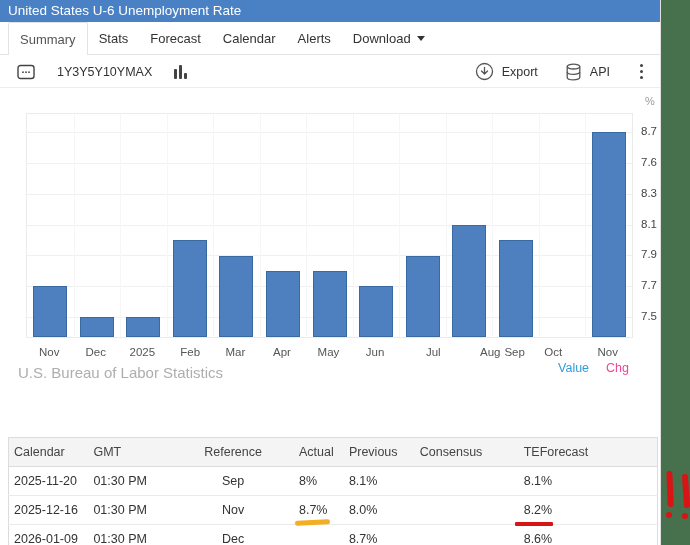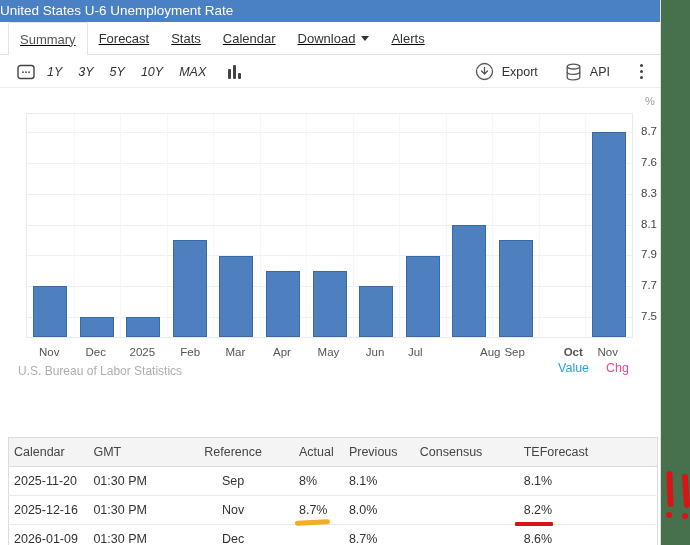--- a/index.html
+++ b/index.html
@@ -2,34 +2,34 @@
 <html style="--titlebar: #4a80c4; --bar: #4e80bf; --link: #2f9fdc; --green: #47704d; --red: #d91414; --yellow: #f2ae24;"><head>
 <meta charset="utf-8">
 <style>
   html,body{margin:0;padding:0;background:#fff;}
   .page{position:relative;width:690px;height:545px;overflow:hidden;background:#fff;
         font-family:"Liberation Sans","DejaVu Sans",sans-serif;-webkit-font-smoothing:antialiased;}
   .widget{position:absolute;left:0;top:0;width:661px;height:545px;background:#fff;
           border-right:1px solid #e0e0e0;box-sizing:border-box;}
   
   .titlebar{height:22px;line-height:22px;background:var(--titlebar,#4a80c4);color:#fff;
-            font-size:13.5px;font-weight:500;}
-  
-  .tabs{position:relative;height:33px;display:flex;align-items:stretch;padding-left:8px;font-size:13px;text-decoration:underline;}
+            font-size:13.5px;font-weight:500;padding-left:8px;}
+  
+  .tabs{position:relative;height:33px;display:flex;align-items:stretch;padding-left:8px;font-size:13px;}
   .tabs::after{content:'';position:absolute;left:0;right:0;bottom:0;height:1px;background:#e3e3e3;}
   .tab{position:relative;display:flex;align-items:center;padding:0 11px;color:#333;cursor:pointer;}
   .tab.active{z-index:2;background:#fff;border:1px solid #e3e3e3;border-bottom:0;border-radius:2px 2px 0 0;color:#555;}
   .caret{width:0;height:0;border-left:4px solid transparent;border-right:4px solid transparent;
          border-top:5px solid #333;margin-left:6px;}
   
   .toolbar{position:relative;height:33px;display:flex;align-items:center;font-size:12.5px;color:#333;}
   .toolbar::after{content:'';position:absolute;left:0;right:0;bottom:0;height:1px;background:#ededed;}
   .icon-btn{display:flex;align-items:center;cursor:pointer;}
   .cal-btn{margin-left:17px;}
-  .ranges{display:flex;gap:16px;margin-left:12px;font-style:italic;}
+  .ranges{display:flex;margin-left:22px;}
   .range{cursor:pointer;color:#333;}
   .colchart-btn{margin-left:22px;display:flex;align-items:flex-end;gap:2px;height:14px;}
   .colchart-btn i{display:block;width:3px;background:#444;border-radius:1px;}
   .compare{margin-left:22px;width:201px;height:28px;box-sizing:border-box;border:1px solid #e4e4e4;
            border-radius:2px;display:flex;align-items:center;padding-left:12px;color:#9b9b9b;font-size:13px;cursor:text;}
   .tb-right{margin-left:auto;display:flex;align-items:center;margin-right:13px;}
   .export-btn,.api-btn{display:flex;align-items:center;gap:8px;cursor:pointer;color:#333;}
   .api-btn{margin-left:27px;}
   .kebab{margin-left:30px;margin-right:4px;width:3px;height:3px;background:#444;border-radius:50%;
          box-shadow:0 -6px 0 #444,0 6px 0 #444;cursor:pointer;}
@@ -37,21 +37,21 @@
   .chart{position:relative;height:292px;}
   .plot{position:absolute;left:26px;top:25px;width:607px;height:225px;box-sizing:border-box;
         border:1px solid #ebebeb;background:#fff;}
   .grid-h{position:absolute;left:0;right:0;height:1px;background:#f0f0f0;}
   .grid-v{position:absolute;top:0;bottom:0;width:1px;background:#f6f6f6;}
   .bar{position:absolute;bottom:0;width:34px;background:var(--bar,#4e80bf);
        border:1px solid rgba(35,75,125,.45);box-sizing:border-box;cursor:pointer;}
   .ylab{position:absolute;left:641px;font-size:11.5px;color:#444;}
   .unit{position:absolute;left:645px;top:7px;font-size:11px;color:#9a9a9a;}
   .xlab{position:absolute;top:258px;text-align:center;font-size:11.5px;color:#555;}
-  .src{position:absolute;left:18px;top:276px;font-size:12px;color:#aeaeae;}
+  .src{position:absolute;left:18px;top:276px;font-size:15px;color:#aeaeae;}
   .legend{position:absolute;top:273px;right:31px;display:flex;gap:17px;font-size:12.5px;}
   .legend .val{color:var(--link,#2f9fdc);cursor:pointer;}
   .legend .chg{color:#ec4899;cursor:pointer;}
   
   .tablewrap{margin:57px 0 0 8px;}
   table{width:650px;border-collapse:collapse;font-size:12.5px;color:#333;border:1px solid #dcdcdc;}
   thead th{background:#f4f4f4;font-weight:normal;color:#444;height:26px;border-bottom:1px solid #dcdcdc;}
   tbody td{height:26px;border-bottom:1px solid #eaeaea;}
   .al{text-align:left;padding-left:5px;} .ac{text-align:center;} .ar{text-align:left;padding-right:5px;}
   .mk{position:relative;display:inline-block;}
@@ -71,34 +71,34 @@
 <div class="page">
   <div class="widget">
 
     <div class="titlebar">United States U-6 Unemployment Rate</div>
 
     <div class="tabs">
         <div class="tab active">
           <span>Summary</span>
         </div>
         <div class="tab">
+          <span>Stats</span>
+        </div>
+        <div class="tab">
           <span>Forecast</span>
         </div>
         <div class="tab">
-          <span>Stats</span>
-        </div>
-        <div class="tab">
           <span>Calendar</span>
+        </div>
+        <div class="tab">
+          <span>Alerts</span>
         </div>
         <div class="tab">
           <span>Download</span>
           <span class="caret"></span>
-        </div>
-        <div class="tab">
-          <span>Alerts</span>
         </div>
       </div>
 
     <div class="toolbar">
       <span class="icon-btn cal-btn">
         <svg width="18" height="16" viewBox="0 0 18 16" fill="none" stroke="#444" stroke-width="1.4">
           <rect x="1" y="1.5" width="16" height="13" rx="2.5"></rect>
           <circle cx="6" cy="8.2" r="0.9" fill="#444" stroke="none"></circle>
           <circle cx="9" cy="8.2" r="0.9" fill="#444" stroke="none"></circle>
           <circle cx="12" cy="8.2" r="0.9" fill="#444" stroke="none"></circle>
@@ -184,24 +184,24 @@
         <div class="ylab" style="top: 68.2138px;">7.6</div>
         <div class="ylab" style="top: 37.4552px;">8.7</div>
         <div class="xlab" style="left: 26px; width: 46.5385px;">Nov</div>
         <div class="xlab" style="left: 72.5385px; width: 46.5385px;">Dec</div>
         <div class="xlab" style="left: 119.077px; width: 46.5385px;">2025</div>
         <div class="xlab" style="left: 167px; width: 46.5385px;">Feb</div>
         <div class="xlab" style="left: 212.154px; width: 46.5385px;">Mar</div>
         <div class="xlab" style="left: 258.692px; width: 46.5385px;">Apr</div>
         <div class="xlab" style="left: 305.231px; width: 46.5385px;">May</div>
         <div class="xlab" style="left: 351.769px; width: 46.5385px;">Jun</div>
-        <div class="xlab" style="left: 392px; width: 46.5385px;">Jul</div>
+        <div class="xlab" style="left: 410px; width: 46.5385px;">Jul</div>
         <div class="xlab" style="left: 467px; width: 46.5385px;">Aug</div>
         <div class="xlab" style="left: 491.385px; width: 46.5385px;">Sep</div>
-        <div class="xlab" style="left: 550px; width: 46.5385px; font-weight: bold;">Oct</div>
+        <div class="xlab" style="left: 530px; width: 46.5385px;">Oct</div>
         <div class="xlab" style="left: 584.462px; width: 46.5385px;">Nov</div>
       </div>
 
     <div class="tablewrap">
       <table>
         <colgroup>
           <col style="width:80px">
             <col style="width:80px">
             <col style="width:130px">
             <col style="width:50px">

